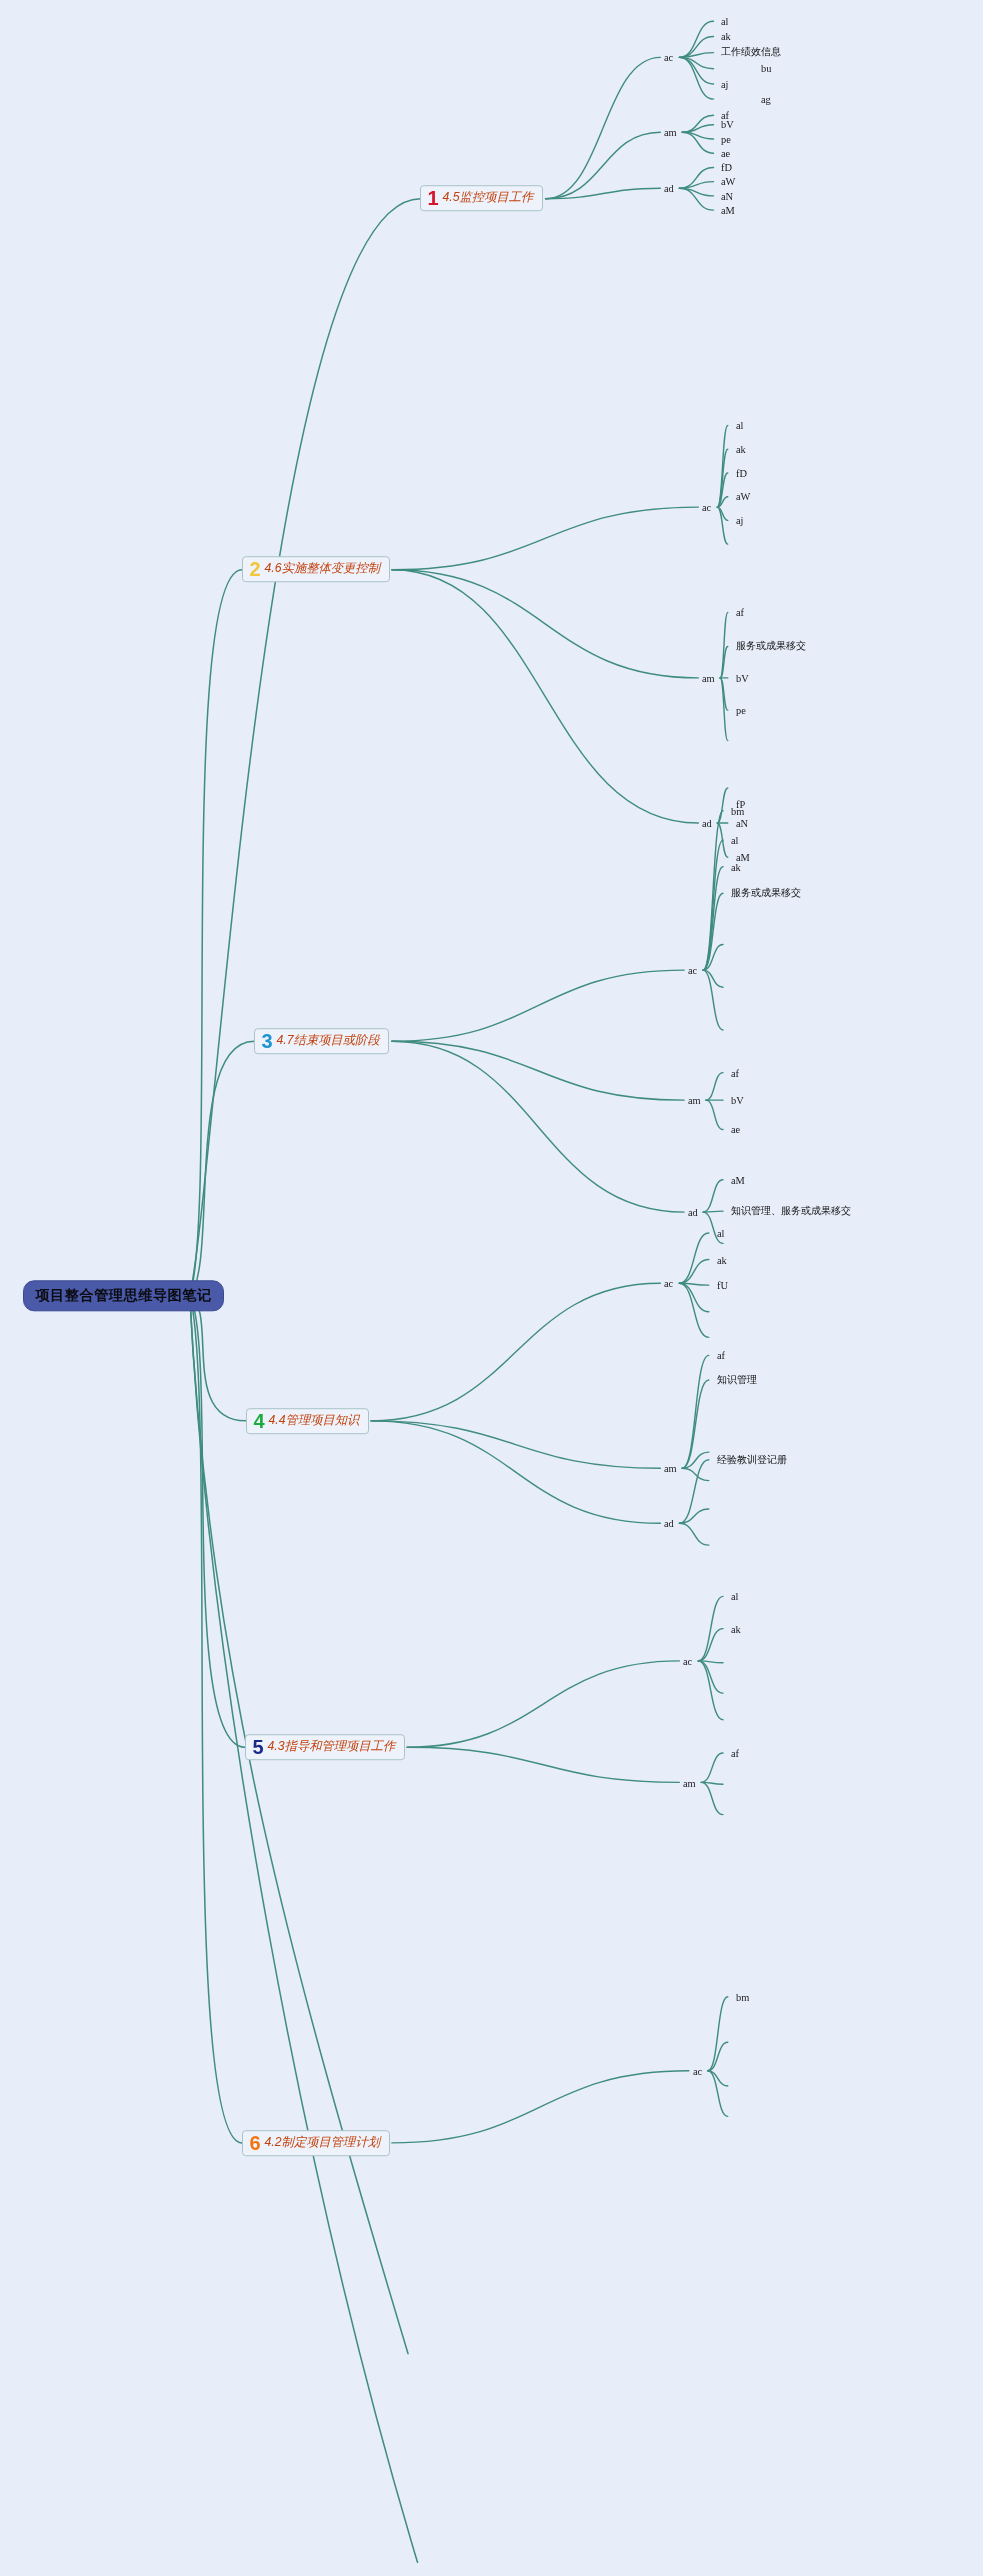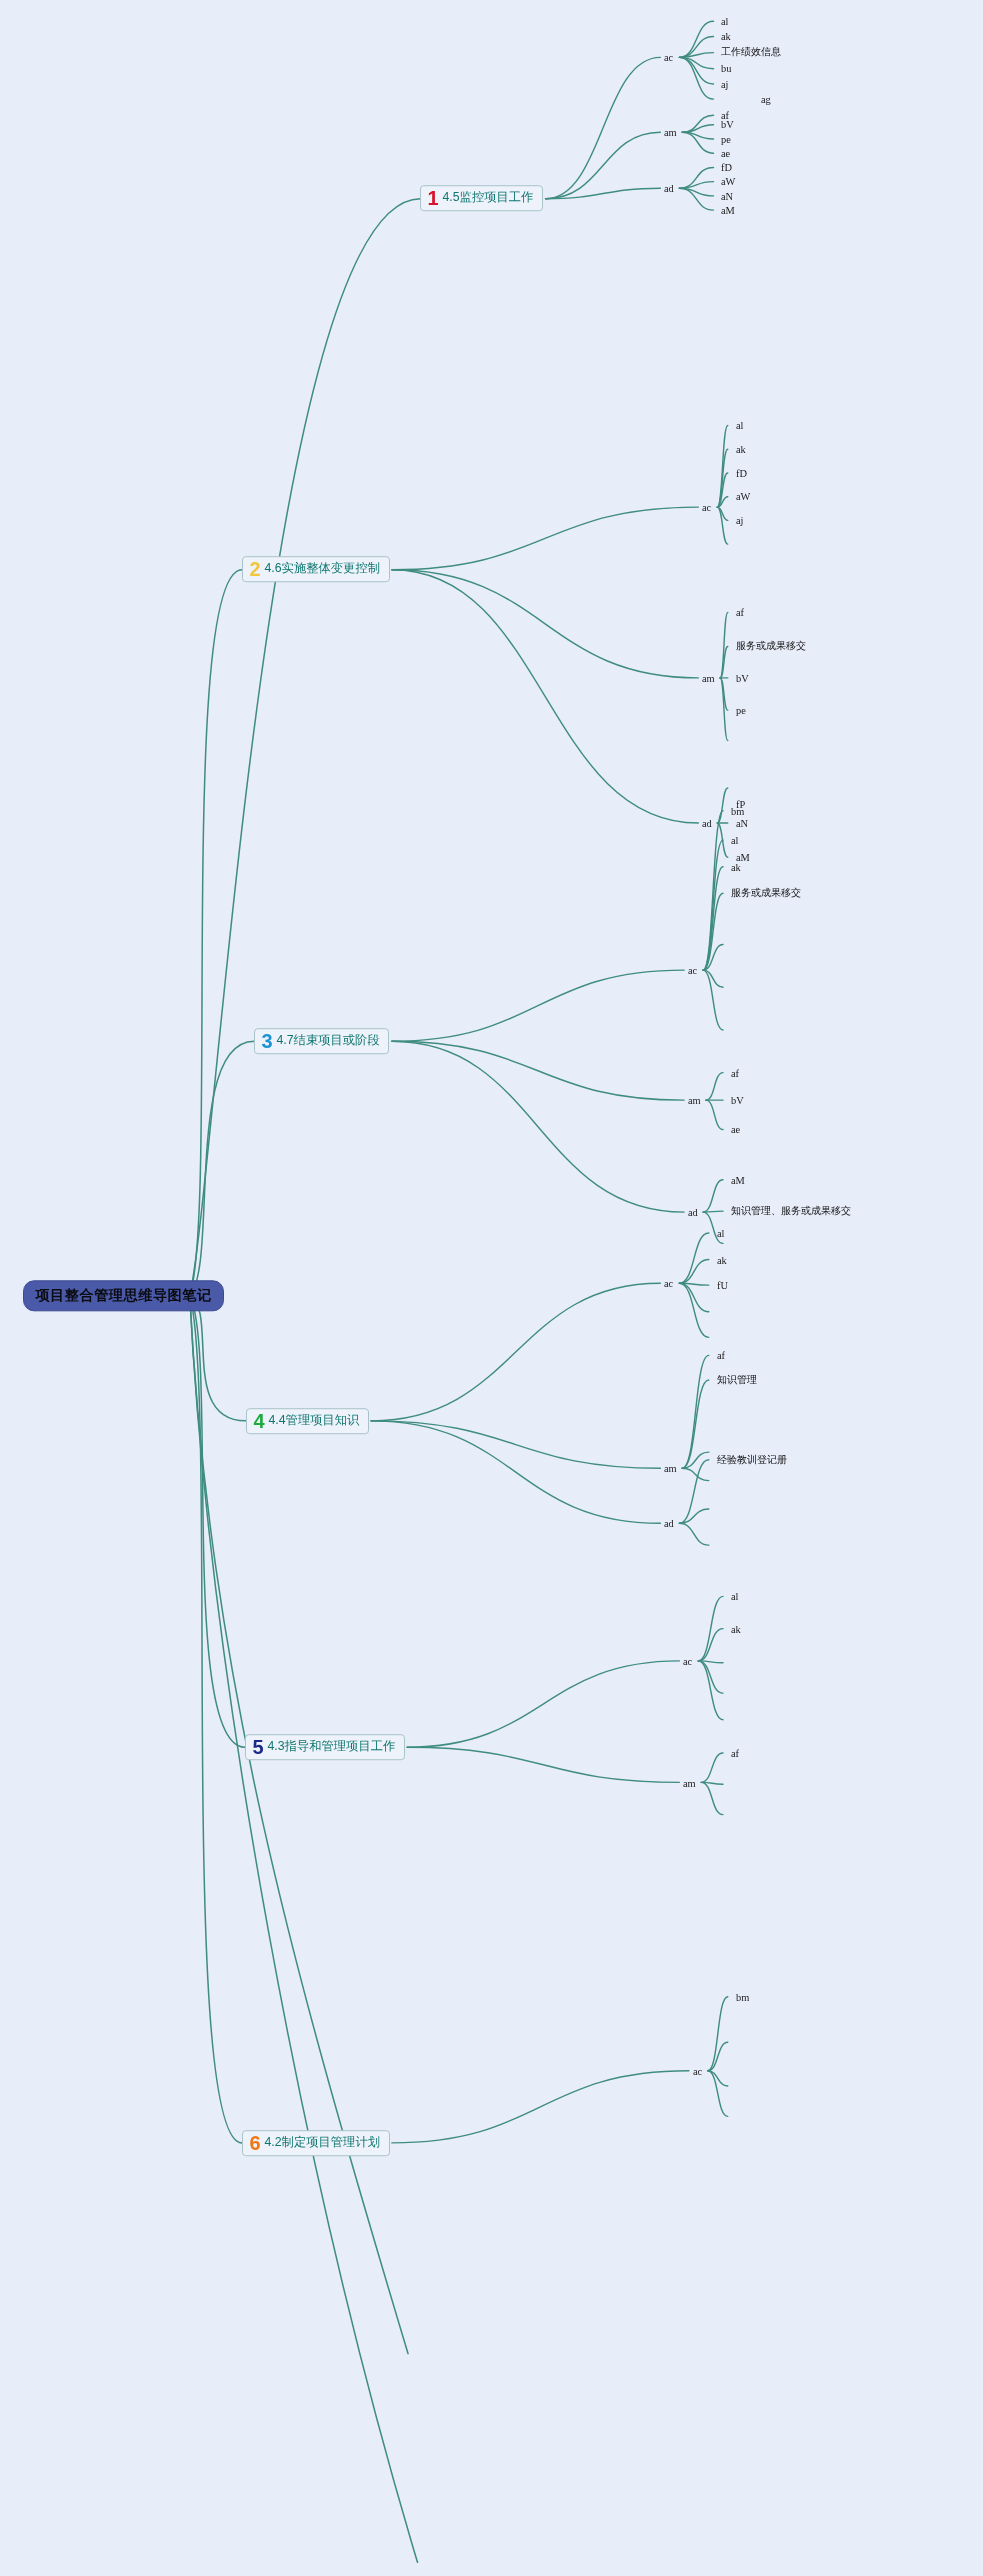--- a/index.html
+++ b/index.html
@@ -41,21 +41,21 @@
     color:#111;
   }
   .branch-num{
     font-family:"Liberation Sans", sans-serif;
     font-weight:bold;
     font-size:20px;
     line-height:17px;
     position:relative;
     top:0.9px;
   }
-  .branch-label{font-size:12.3px;color:#0f766e;}
+  .branch-label{font-size:12.3px;color:#c2410c;font-style:italic;}
 
   
   .sub-node{
     font-family:"Liberation Serif", serif;
     font-size:10.4px;
     color:#1b1b1b;
   }
   
   .leaf-node{
     font-family:"Liberation Serif", serif;
@@ -167,21 +167,21 @@
   <div id="nodes-layer">
       <div class="node root-node" style="left: 23px; top: 1296px; background: rgb(74, 90, 168);"><span>项目整合管理思维导图笔记</span></div>
       <div class="node branch-node" style="left: 420px; top: 198px;">
         <span class="branch-num" style="color: rgb(216, 20, 44);">1</span>
         <span class="branch-label">4.5监控项目工作</span>
       </div>
       <div class="node sub-node" style="left: 664px; top: 57px;">ac</div>
       <div class="node leaf-node" style="left: 721px; top: 21px;">al</div>
       <div class="node leaf-node" style="left: 721px; top: 36px;">ak</div>
       <div class="node leaf-node cjk" style="left: 721px; top: 52px;">工作绩效信息</div>
-      <div class="node leaf-node" style="left: 721px; top: 68px;">bu</div>
+      <div class="node leaf-node" style="left: 761px; top: 68px;">bu</div>
       <div class="node leaf-node" style="left: 721px; top: 84px;">aj</div>
       <div class="node leaf-node" style="left: 721px; top: 99px; margin-left: 40px;">ag</div>
       <div class="node sub-node" style="left: 664px; top: 132px;">am</div>
       <div class="node leaf-node" style="left: 721px; top: 115px;">af</div>
       <div class="node leaf-node" style="left: 721px; top: 124px;">bV</div>
       <div class="node leaf-node" style="left: 721px; top: 139px;">pe</div>
       <div class="node leaf-node" style="left: 721px; top: 153px;">ae</div>
       <div class="node sub-node" style="left: 664px; top: 188px;">ad</div>
       <div class="node leaf-node" style="left: 721px; top: 167px;">fD</div>
       <div class="node leaf-node" style="left: 721px; top: 181px;">aW</div>

